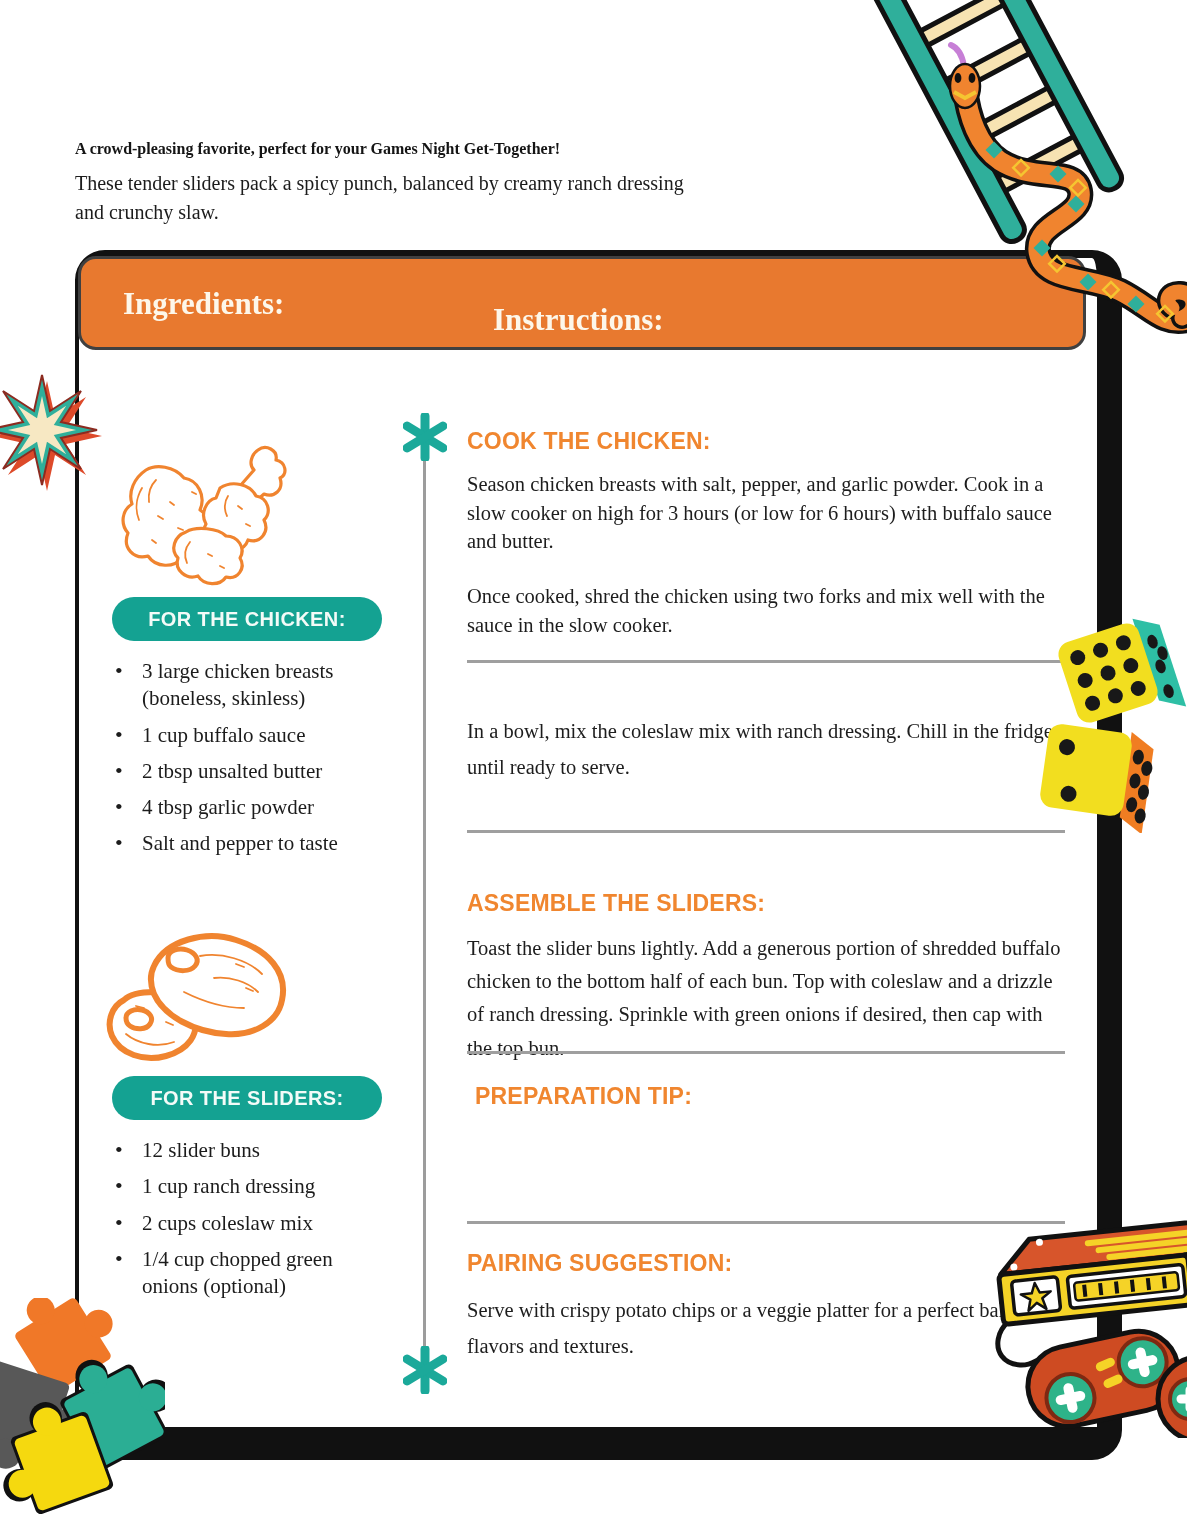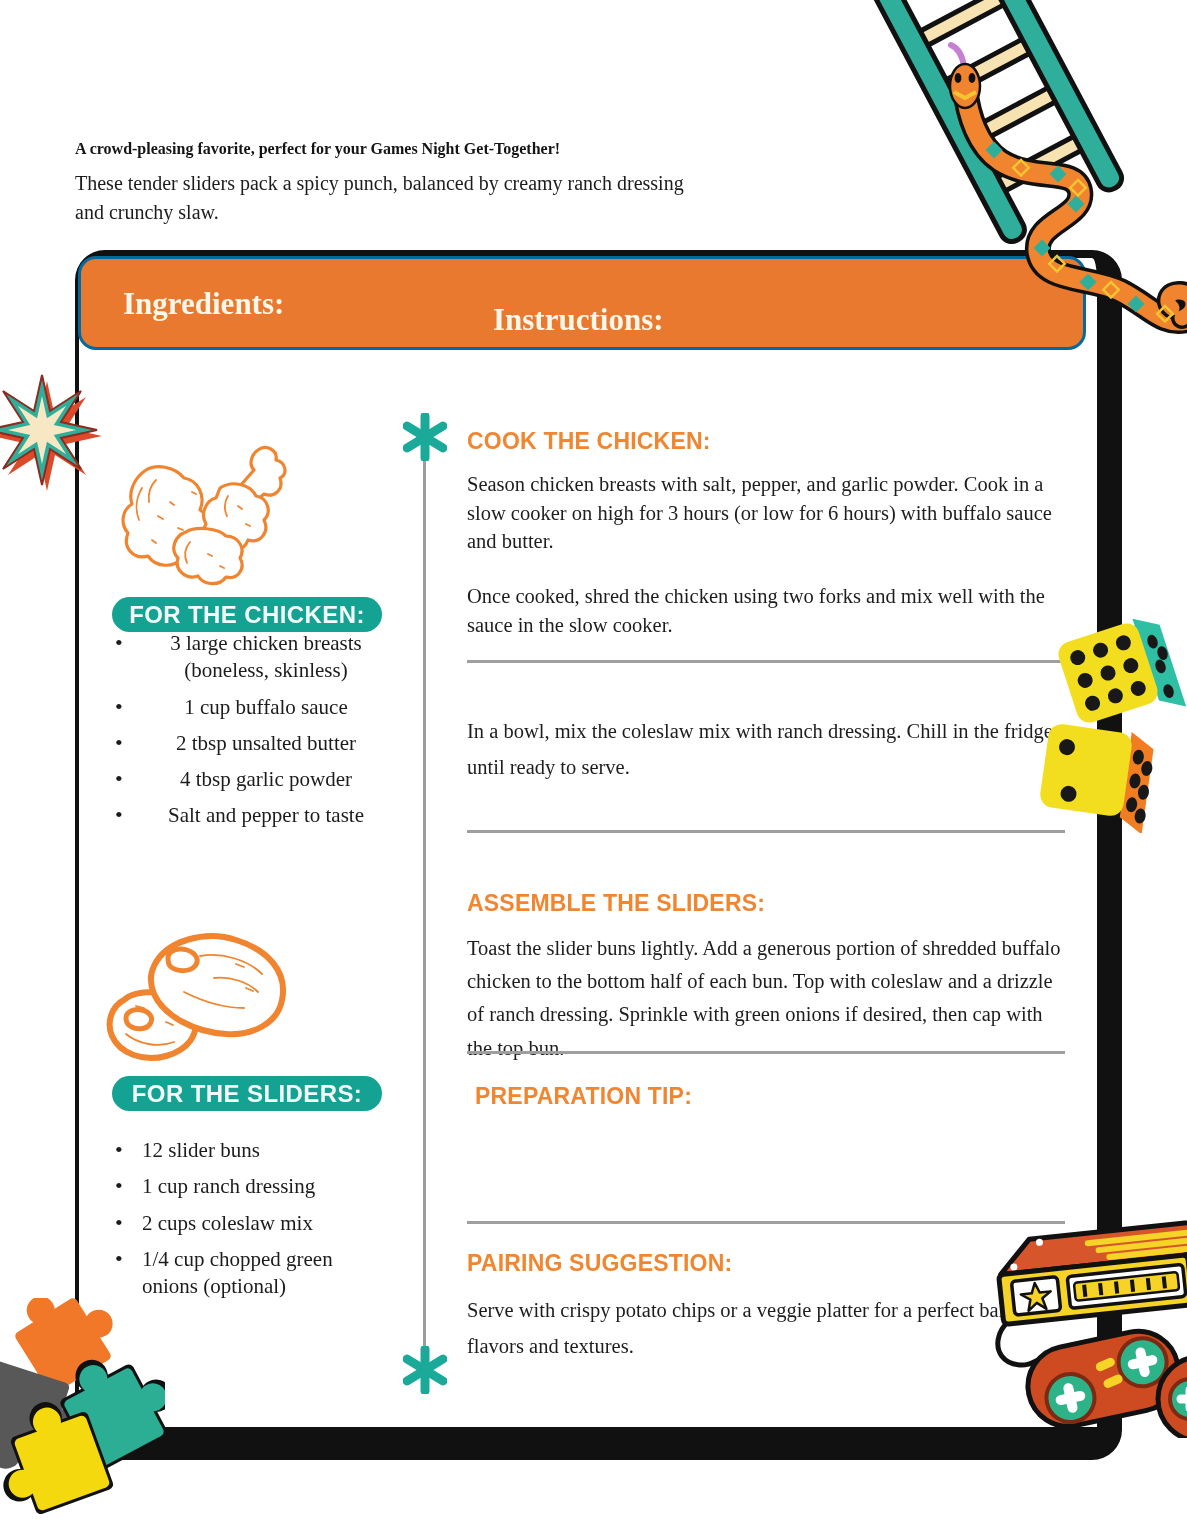--- a/index.html
+++ b/index.html
@@ -24,40 +24,40 @@
     font-size:20px; line-height:1.46; color:#1c1c1c;
   }
   
   .card {
     position:absolute; left:75px; top:250px; width:1047px; height:1210px;
     background:#ffffff; border:solid #111111;
     border-width:8px 25px 33px 4px; border-radius:30px; z-index:1;
   }
   .orange-bar {
     position:absolute; left:78px; top:256px; width:1008px; height:94px;
-    background:#E8792F; border:3px solid #0369a1; border-radius:18px; z-index:2;
+    background:#E8792F; border:3px solid #404040; border-radius:18px; z-index:2;
   }
   .bar-label {
     position:absolute; top:27px; color:#FDF7EA;
     font-family:"Liberation Serif", serif; font-weight:bold; font-size:31px;
   }
   .bar-label.ing { left:42px; }
   .bar-label.ins { left:412px;margin-top:16px; }
   
   .badge {
-    position:absolute; left:112px; width:270px; height:35px;
+    position:absolute; left:112px; width:270px; height:44px;
     background:#14A292; border-radius:24px; z-index:3;
     display:flex; align-items:center; justify-content:center;
     font-family:"Liberation Sans", sans-serif; font-weight:bold;
-    font-size:24px; letter-spacing:0.4px; color:#F3FBF8;
+    font-size:20px; letter-spacing:0.4px; color:#F3FBF8;
   }
   .badge.chicken { top:597px; }
   .badge.sliders { top:1076px; }
   ul.ing-list { position:absolute; left:112px; width:278px; list-style:none; z-index:3; }
-  ul.ing-list.one { top:630px;text-align:center; }
+  ul.ing-list.one { top:658px; }
   ul.ing-list.two { top:1137px; }
   ul.ing-list li {
     position:relative; padding-left:30px; margin-bottom:9px;
     font-size:21px; line-height:1.3; color:#1c1c1c;
   }
   ul.ing-list li::before {
     content:"•"; position:absolute; left:3px; top:-1px; font-size:22px; color:#1c1c1c;
   }
   .illus { position:absolute; z-index:3; }
   .illus.chicken { left:108px; top:436px; }

